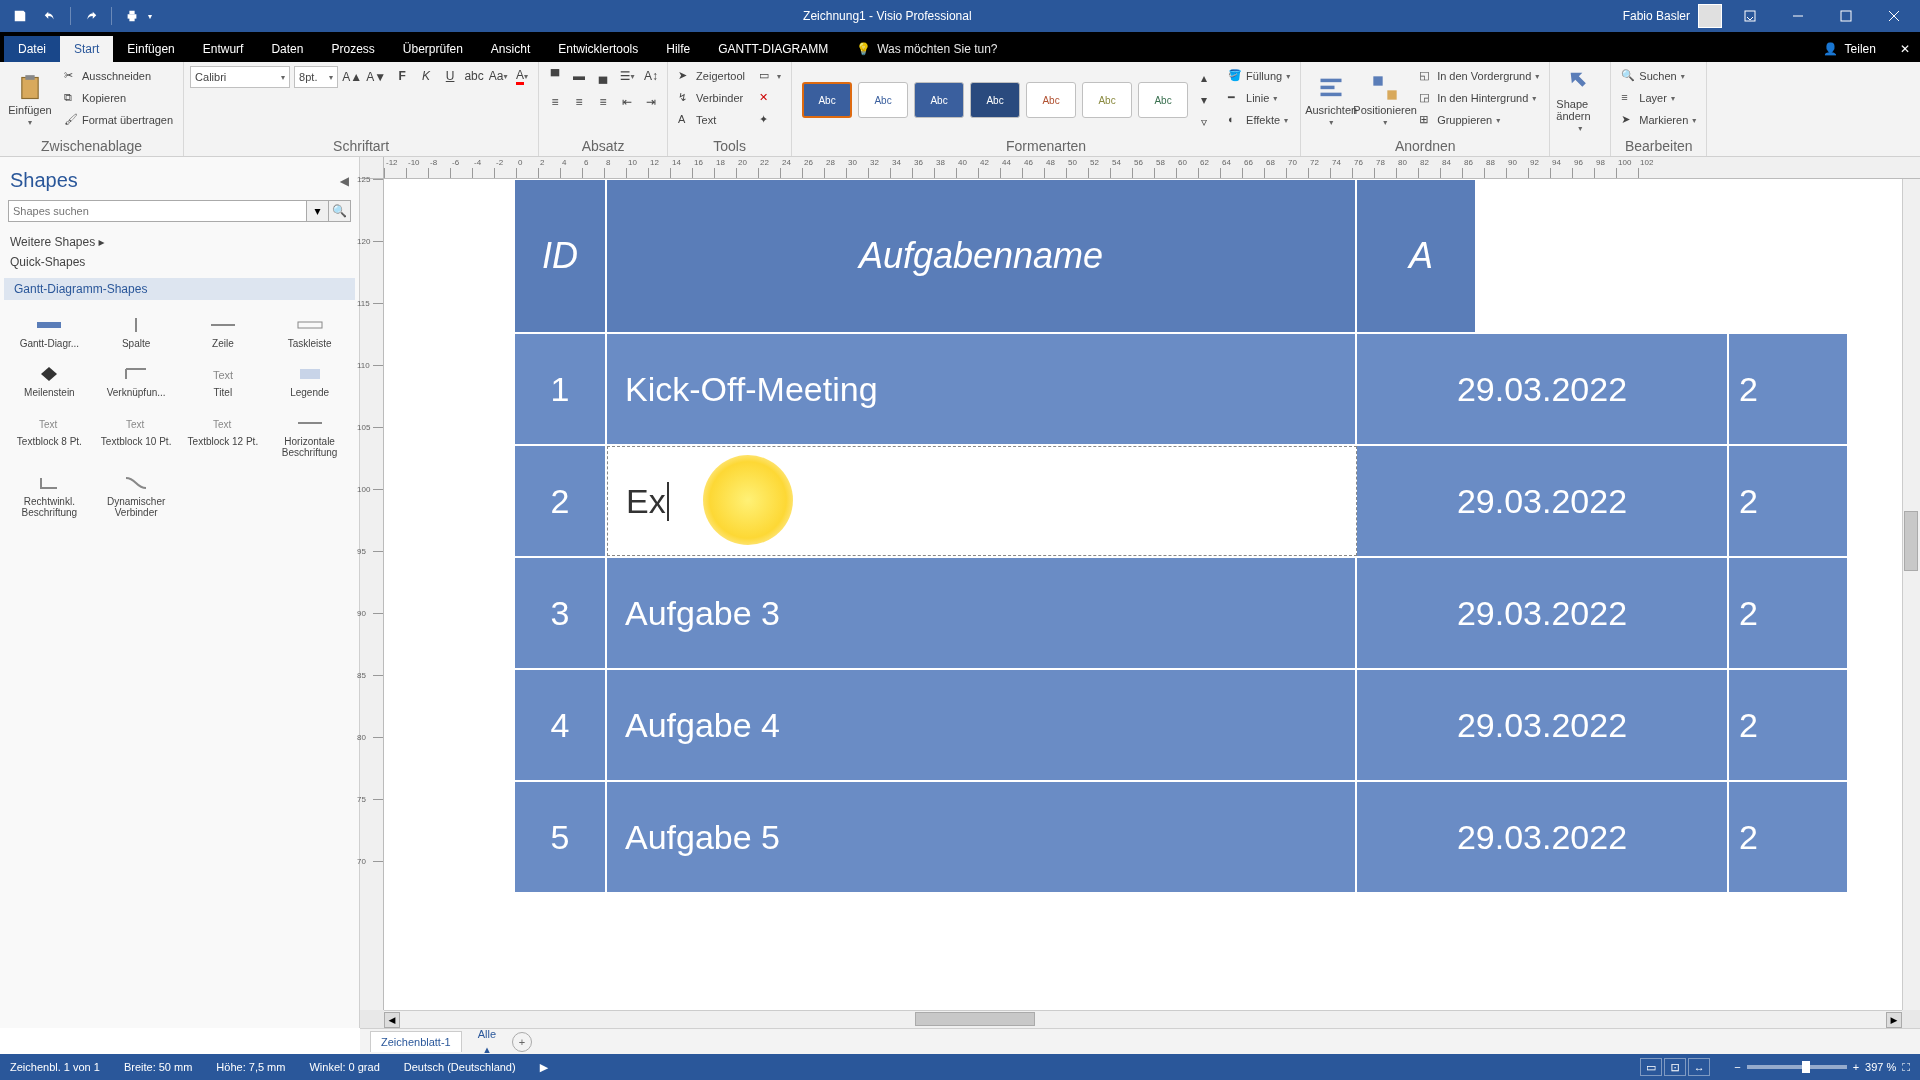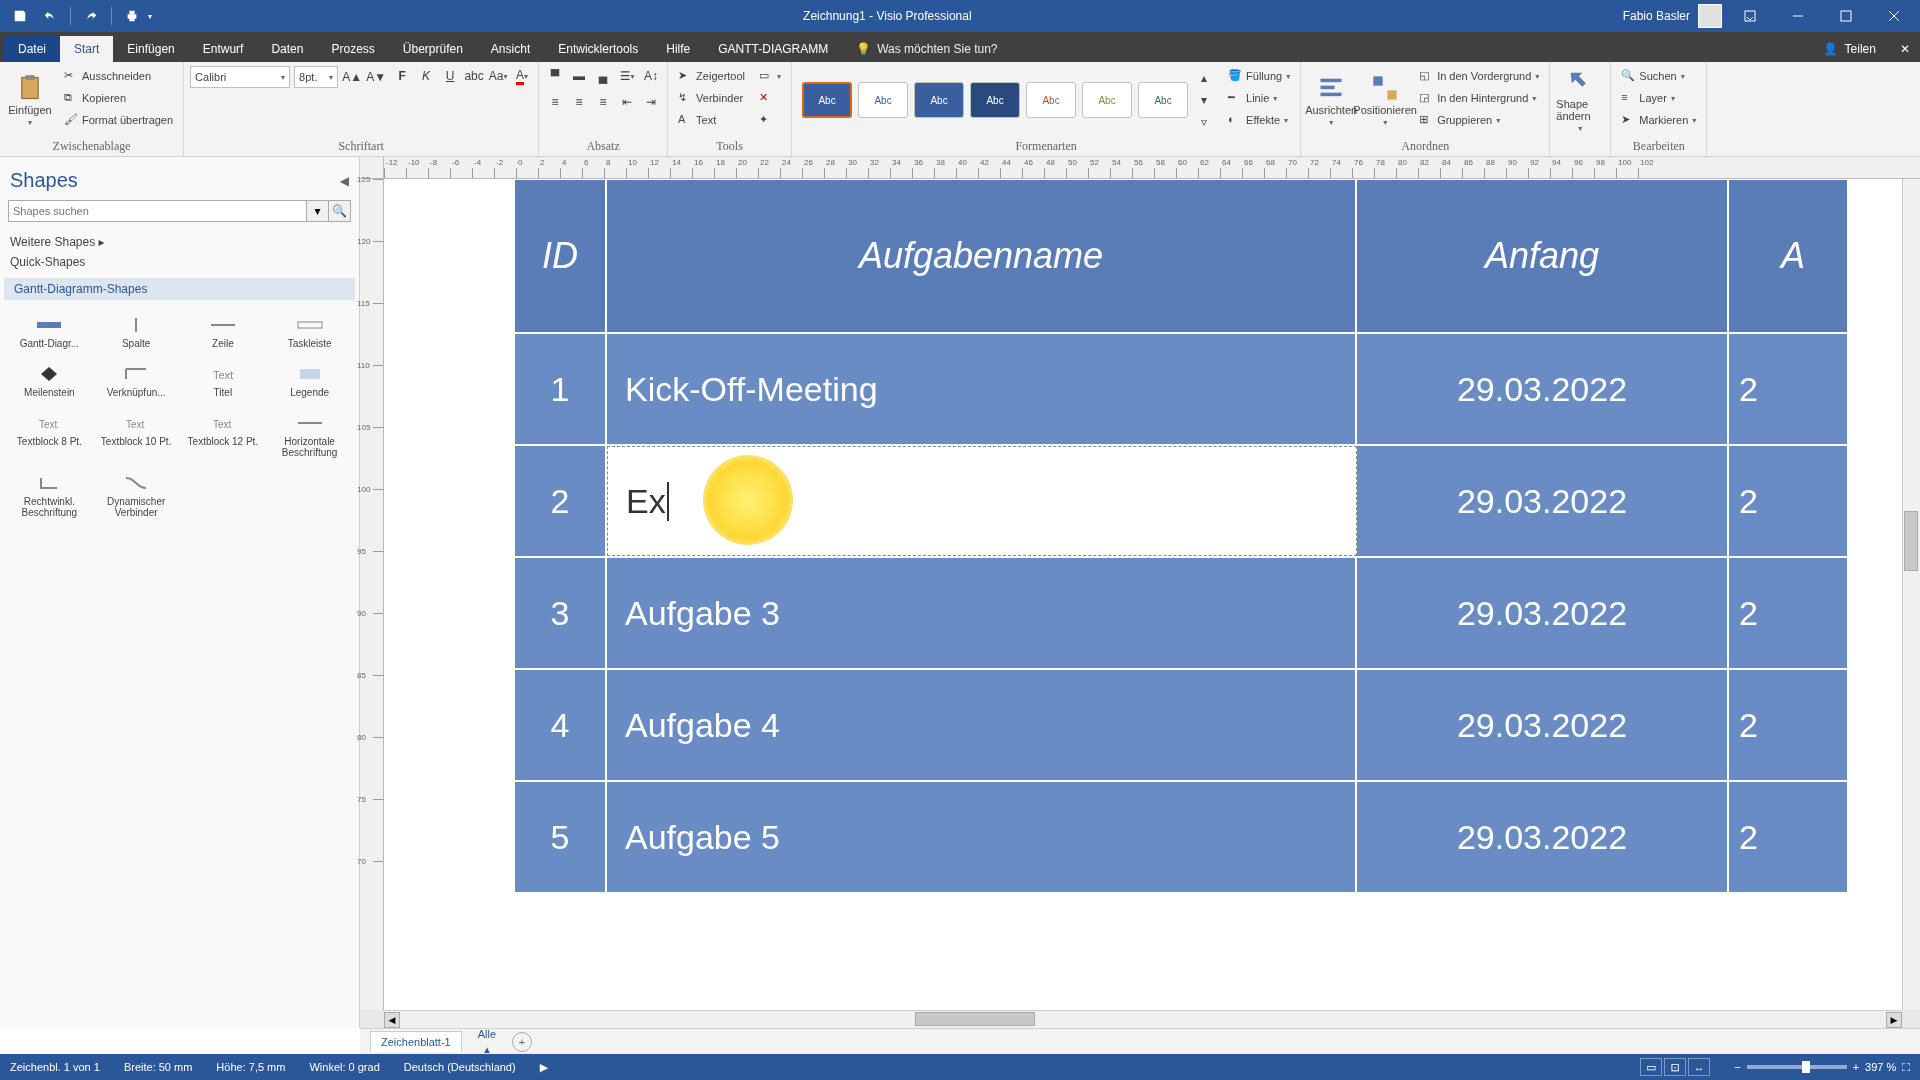--- a/index.html
+++ b/index.html
@@ -12,33 +12,33 @@
 .qat-btn svg { width: 14px; height: 14px; fill: #fff; }
 .qat-sep { width: 1px; height: 18px; background: rgba(255,255,255,0.3); margin: 0 4px; }
 .titlebar-center { flex: 1; text-align: center; }
 .titlebar-right { display: flex; align-items: center; gap: 8px; padding-right: 6px; }
 .user-block { display: flex; align-items: center; gap: 8px; }
 .user-avatar { width: 24px; height: 24px; background: #e0e0e0; border: 1px solid #fff; }
 .win-btn { width: 40px; height: 28px; display: flex; align-items: center; justify-content: center; cursor: pointer; }
 .win-btn svg { width: 12px; height: 12px; stroke: #fff; fill: none; stroke-width: 1; }
 
 
-.ribbon-tabs { height: 30px; background: #404040; display: flex; align-items: flex-end; padding-left: 4px; color: #fff; font-size: 12px; }
+.ribbon-tabs { height: 30px; background: #000000; display: flex; align-items: flex-end; padding-left: 4px; color: #fff; font-size: 12px; }
 .ribbon-tab { padding: 6px 14px; cursor: pointer; }
 .ribbon-tab.file { background: #19478a; }
 .ribbon-tab.active { background: #f3f3f3; color: #2a579a; }
 .tell-me { display: flex; align-items: center; gap: 6px; padding: 6px 14px; opacity: 0.9; }
 .tabs-spacer { flex: 1; }
 .share-btn { padding: 6px 14px; display: flex; align-items: center; gap: 6px; }
 .close-doc { padding: 6px 10px; }
 
 
 .ribbon { height: 95px; background: #f3f3f3; border-bottom: 1px solid #d0d0d0; display: flex; font-size: 11px; color: #444; }
 .ribbon-group { border-right: 1px solid #d8d8d8; padding: 4px 6px 2px 6px; display: flex; flex-direction: column; justify-content: space-between; align-items: center; }
-.ribbon-group-title { font-size: 12px; color: #666; text-align: left; padding-top: 2px; font-family: Liberation Serif, serif; }
+.ribbon-group-title { font-size: 14px; color: #666; text-align: left; padding-top: 2px; }
 .rg-body { display: flex; align-items: flex-start; gap: 6px; height: 72px; }
 .big-btn { display: flex; flex-direction: column; align-items: center; justify-content: center; width: 48px; height: 68px; cursor: pointer; gap: 2px; }
 .big-btn .icon { width: 28px; height: 28px; }
 .small-stack { display: flex; flex-direction: column; gap: 2px; }
 .small-item { display: flex; align-items: center; gap: 4px; height: 20px; padding: 0 4px; cursor: pointer; white-space: nowrap; }
 .small-item .ic { width: 14px; height: 14px; display: inline-block; }
 .font-row { display: flex; align-items: center; gap: 4px; }
 .font-combo { width: 100px; height: 22px; border: 1px solid #c0c0c0; background: #fff; font-size: 11px; padding: 0 4px; display: flex; align-items: center; justify-content: space-between; }
 .size-combo { width: 44px; height: 22px; border: 1px solid #c0c0c0; background: #fff; font-size: 11px; padding: 0 4px; display: flex; align-items: center; justify-content: space-between; }
 .mini-btn { width: 20px; height: 20px; display: flex; align-items: center; justify-content: center; cursor: pointer; font-size: 12px; }
@@ -770,21 +770,20 @@
         <div class="tick" style="height: 62px;">
           <span>70</span>
         </div>
       </div>
     <div class="canvas">
       <div class="left-pad"></div>
       <div class="gantt">
         <div class="gantt-row ghead">
           <div class="gcell gc-id">ID</div>
           <div class="gcell gc-name">Aufgabenname</div>
-          <div class="gcell gc-date">Anfang</div>
           <div class="gcell gc-extra" style="font-style:italic;">A</div>
         </div>
         <div id="gantt-body">
             <div class="gantt-row gbody">
               <div class="gcell gc-id">1</div>
               <div class="gcell gc-name">Kick-Off-Meeting</div>
               <div class="gcell gc-date">29.03.2022</div>
               <div class="gcell gc-extra">2</div>
             </div>
             <div class="gantt-row gbody editing">

